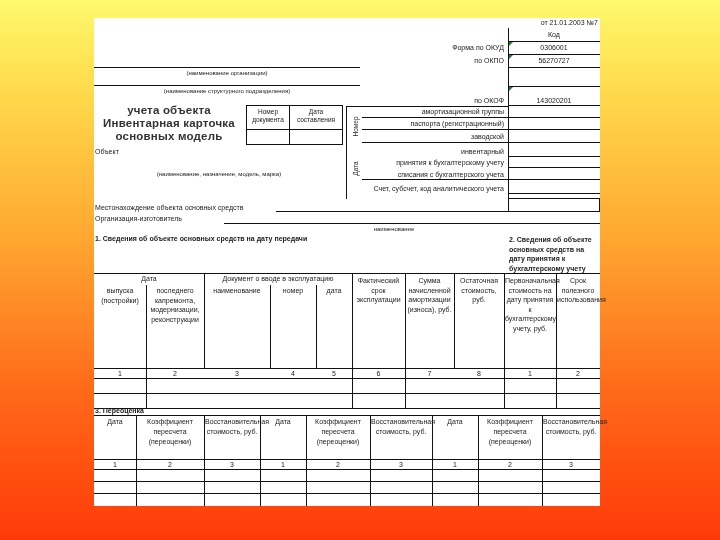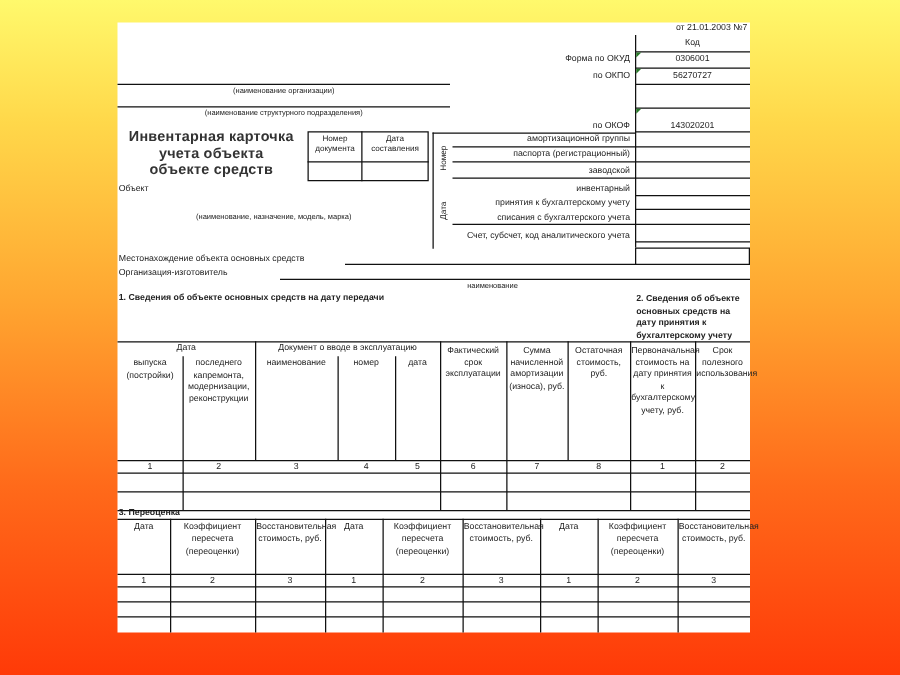--- a/index.html
+++ b/index.html
@@ -48,23 +48,23 @@
   <div class="hl" style="left:0px; top:67px; width:266px;"></div>
   <div class="t tc" style="left:0px; top:69px; width:266px; font-size:6px;">(наименование структурного подразделения)</div>
   <div class="hl" style="left:414px; top:68px; width:92px;"></div>
   <div class="tri" style="left:415px; top:69px;"></div>
 
   <div class="t tr" style="left:280px; top:79px; width:130px;">по ОКОФ</div>
   <div class="t tc" style="left:415px; top:79px; width:90px;">143020201</div>
   <div class="hl" style="left:414px; top:87px; width:92px;"></div>
 
   <div class="abs title" style="left:0px; top:86px; width:150px;">
+    <div>учета объекта</div>
     <div>Инвентарная карточка</div>
-    <div>учета объекта</div>
-    <div>объекте средств</div>
+    <div>основных модель</div>
   </div>
 
   <div class="box" style="left:152px; top:87px; width:97px; height:40px;"></div>
   <div class="vl" style="left:195px; top:87px; height:40px;"></div>
   <div class="hl" style="left:152px; top:111px; width:97px;"></div>
   <div class="t wrap" style="left:153px; top:90px; width:42px; font-size:6.5px;">Номер документа</div>
   <div class="t wrap" style="left:196px; top:90px; width:52px; font-size:6.5px;">Дата составления</div>
   <div class="abs" style="left:153px; top:112px; width:42px; height:14px;"></div>
   <div class="abs" style="left:196px; top:112px; width:52px; height:14px;"></div>
 

